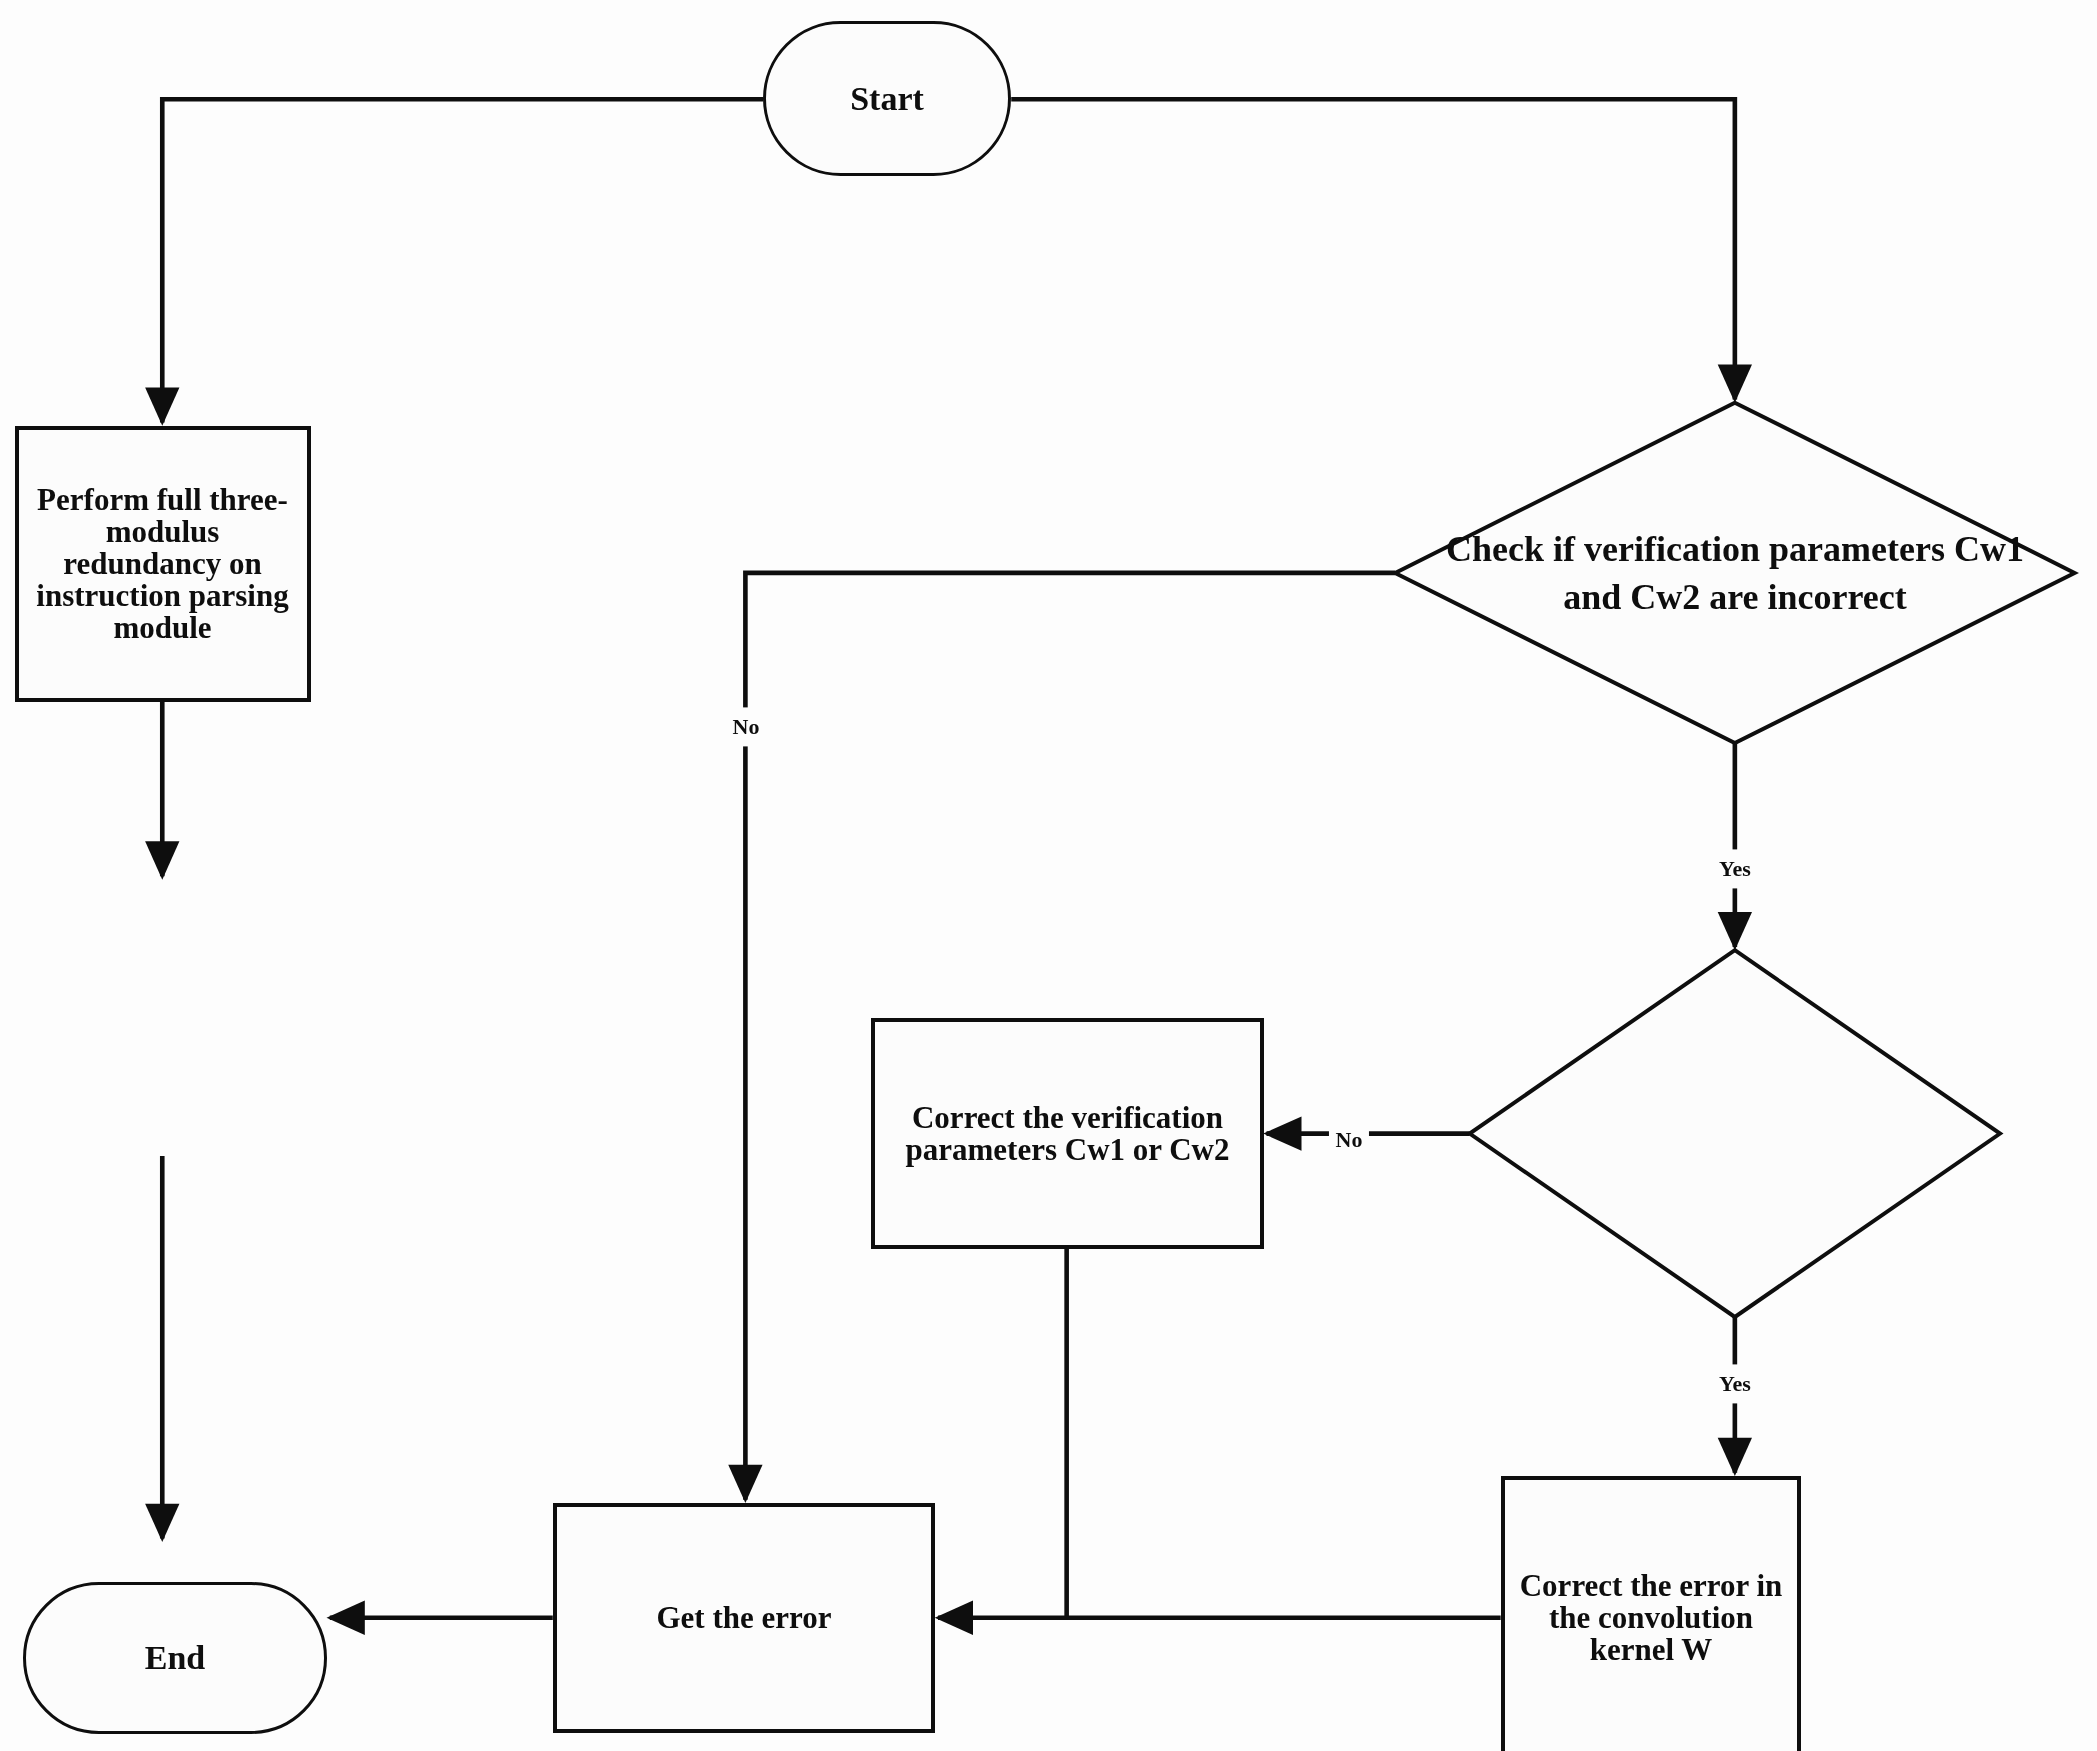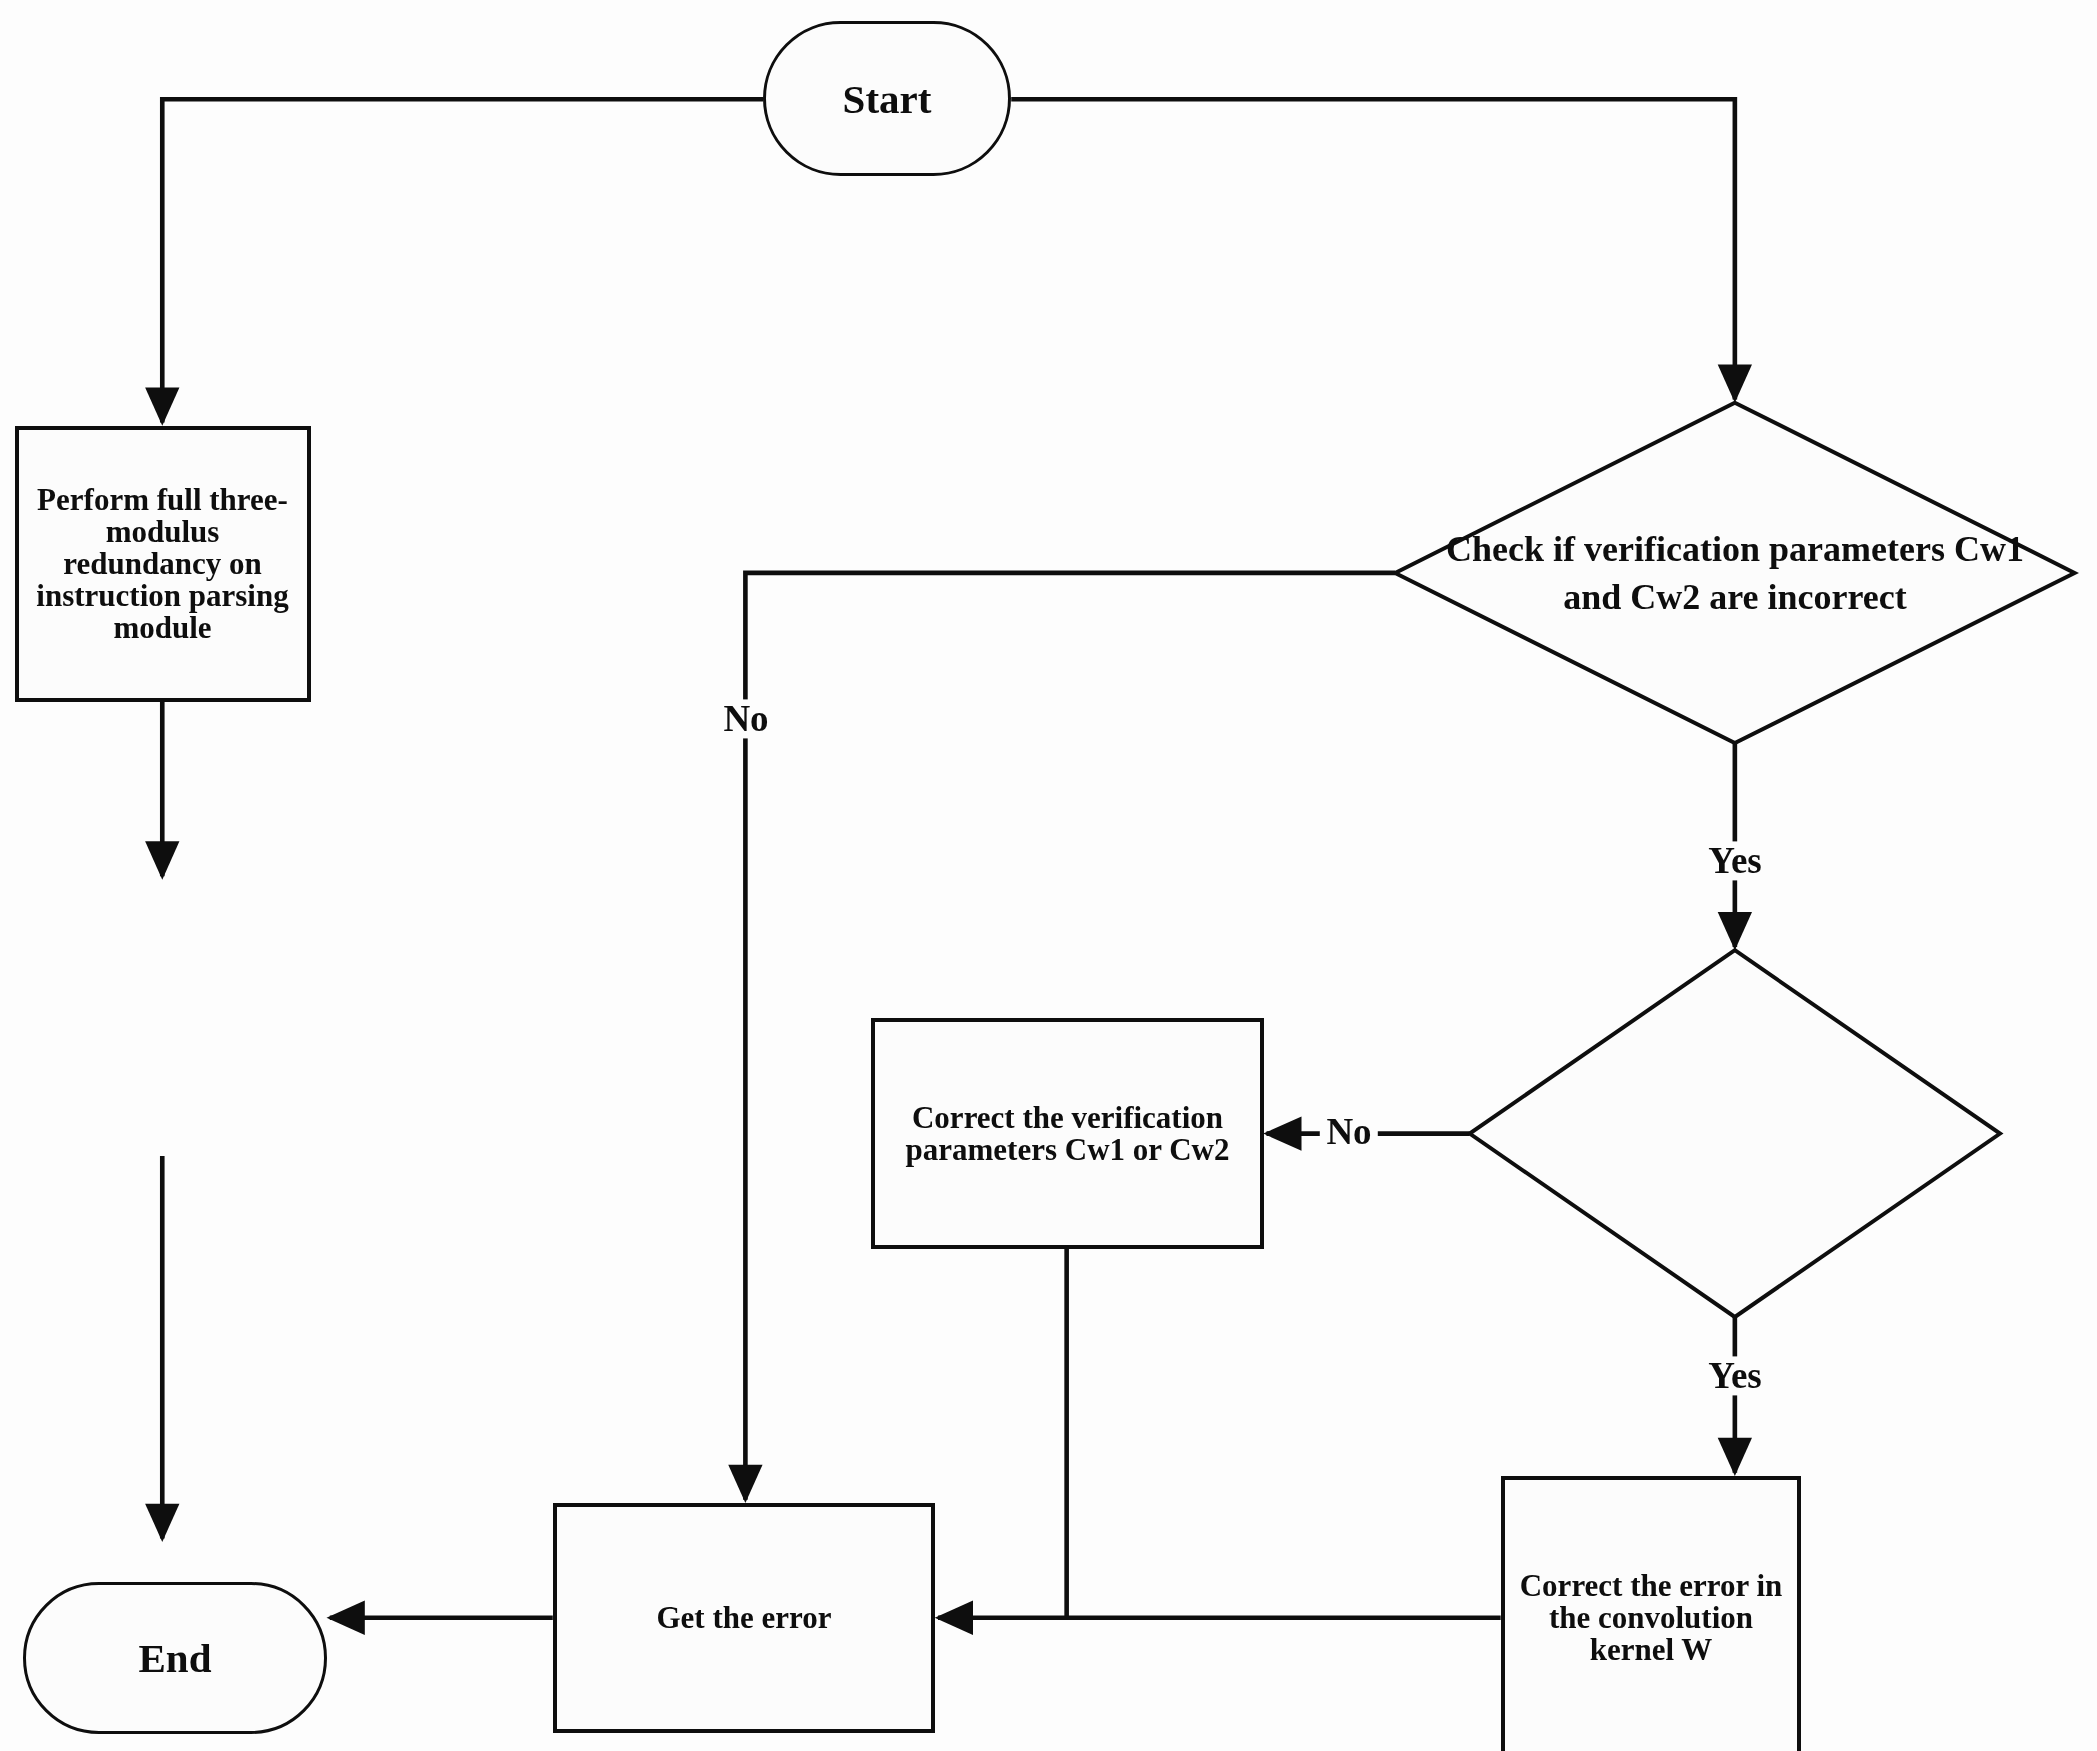--- a/index.html
+++ b/index.html
@@ -19,43 +19,44 @@
     box-sizing: border-box;
     border: 4px solid #0e0e0e;
     background: #fcfcfc;
     display: flex;
     align-items: center;
     justify-content: center;
     text-align: center;
     font-weight: 700;
   }
   .rect { font-size: 31px; line-height: 32px; padding: 6.6px 12px; }
-  .stadium { border-radius: 79px; font-size: 41px; border-width: 3.3px; }
+  .stadium { border-radius: 79px; font-size: 34px; border-width: 3.3px; }
 
   .diamond-label {
     position: absolute;
     box-sizing: border-box;
     display: flex;
     align-items: center;
     justify-content: center;
     text-align: center;
     font-weight: 700;
     font-size: 36px;
     line-height: 48px;
     background: transparent;
   }
 
   .edge-label {
     position: absolute;
     transform: translate(-50%, -50%);
     background: #fdfdfd;
     padding: 2.6px 6.6px;
     font-weight: 700;
-    font-size: 37px;
+    font-size: 22px;
     line-height: 34px;
+    margin-top: 8px;
   }
 
   
   #n-start  { left: 763px; top: 21px;   width: 248px; height: 155px; }
   #n-end    { left: 23px;   top: 1542px; width: 304px; height: 152px; margin-top: 40px; }
   #n-full   { left: 14.5px;   top: 426px;  width: 296px; height: 276px; }
   #n-time   { left: 14.5px;   top: 879px; width: 296px; height: 276px; }
   #n-cparam { left: 871px; top: 1018px; width: 393px; height: 231px; }
   #n-ckern  { left: 1501px; top: 1476px; width: 300px; height: 284px; }
   #n-result { left: 553px;  top: 1503px; width: 382px; height: 230px; }

